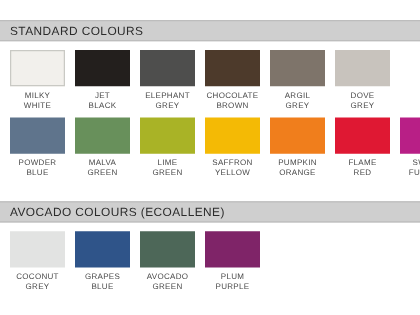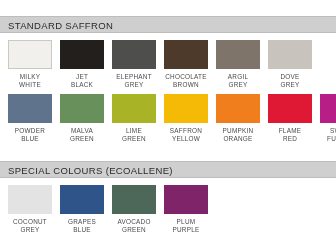--- a/index.html
+++ b/index.html
@@ -73,21 +73,21 @@
   }
   .row-gap-1 { margin-top: 7px; }
   .row-gap-2 { margin-top: 6px; }
 </style>
 </head>
 <body>
 
 <div class="page">
 
   <div class="section" style="top:16px;">
-    <div class="section-header">STANDARD SAFFRON</div>
+    <div class="section-header">STANDARD COLOURS</div>
 
     <div class="swatch-row row-gap-1">
       <div class="swatch-cell">
         <span class="swatch-chip bordered" style="background-color: rgb(242, 240, 236);"></span>
         <span class="swatch-label">MILKY
 WHITE</span>
       </div>
       <div class="swatch-cell">
         <span class="swatch-chip" style="background-color: rgb(35, 31, 29);"></span>
         <span class="swatch-label">JET
@@ -148,21 +148,21 @@
       </div>
       <div class="swatch-cell">
         <span class="swatch-chip" style="background-color: rgb(184, 31, 134);"></span>
         <span class="swatch-label">SWEET
 FUCHSIA</span>
       </div>
     </div>
   </div>
 
   <div class="section" style="top:161px;">
-    <div class="section-header">SPECIAL COLOURS (ECOALLENE)</div>
+    <div class="section-header">AVOCADO COLOURS (ECOALLENE)</div>
 
     <div class="swatch-row row-gap-1">
       <div class="swatch-cell">
         <span class="swatch-chip" style="background-color: rgb(226, 227, 226);"></span>
         <span class="swatch-label">COCONUT
 GREY</span>
       </div>
       <div class="swatch-cell">
         <span class="swatch-chip" style="background-color: rgb(47, 84, 137);"></span>
         <span class="swatch-label">GRAPES

